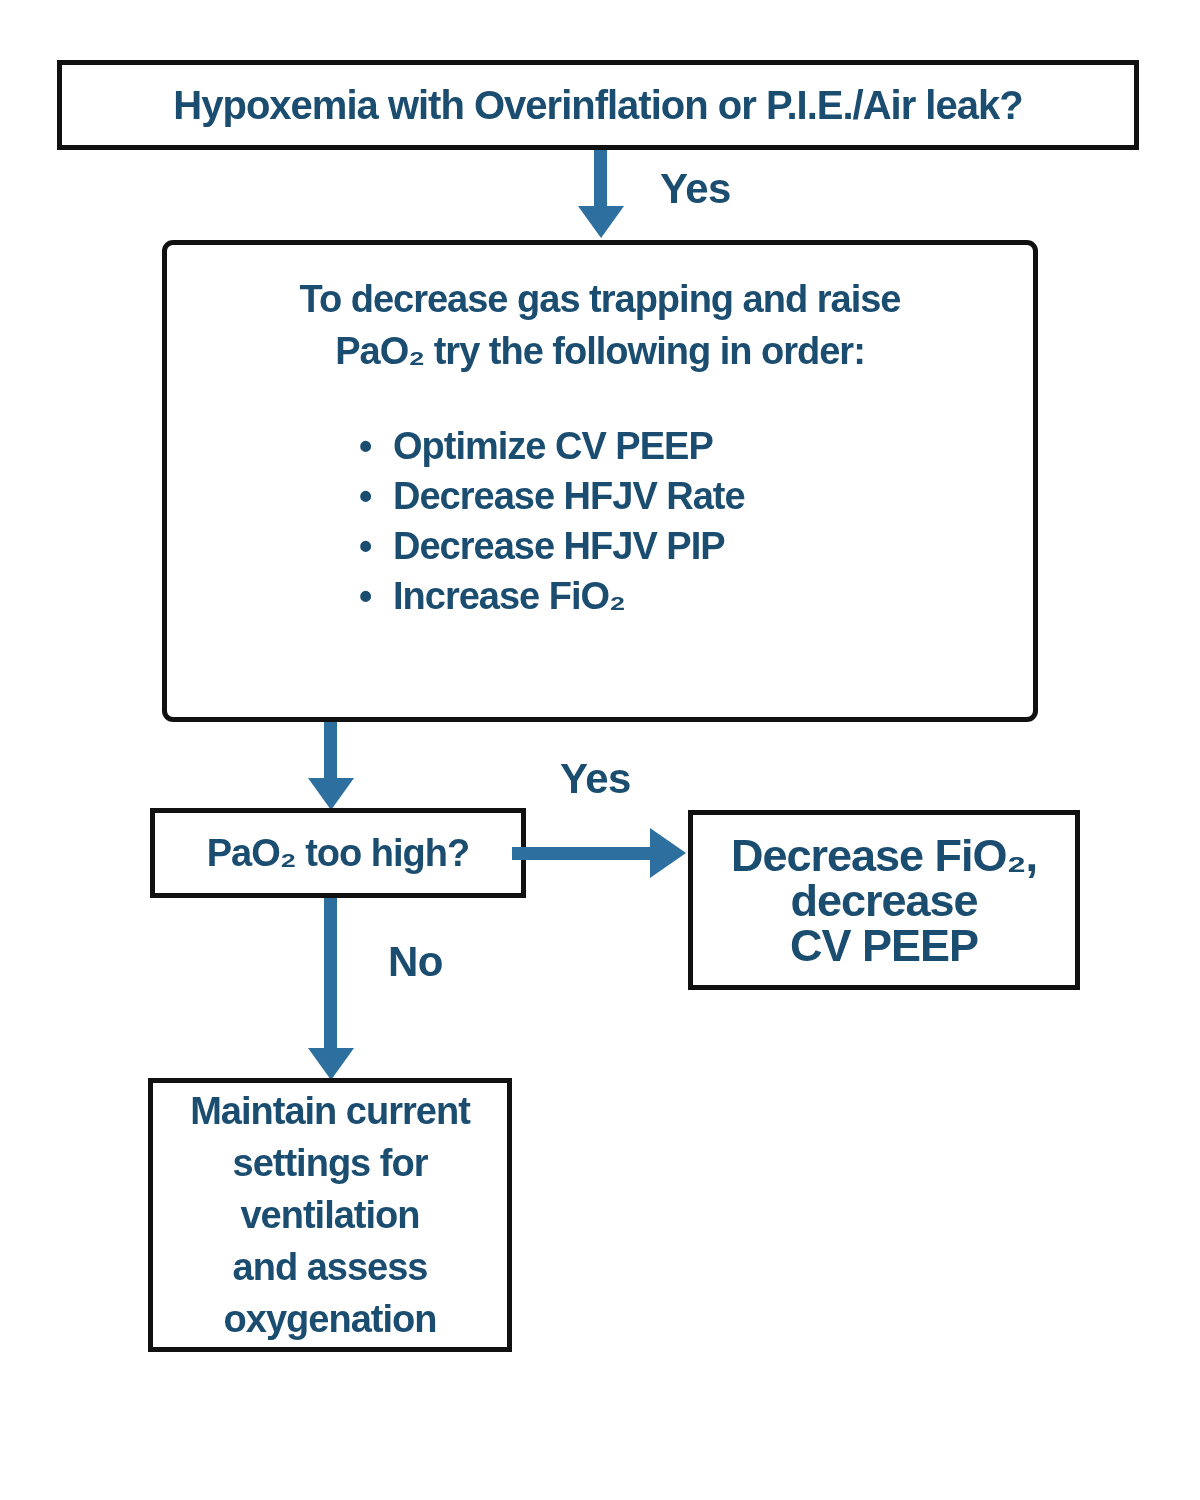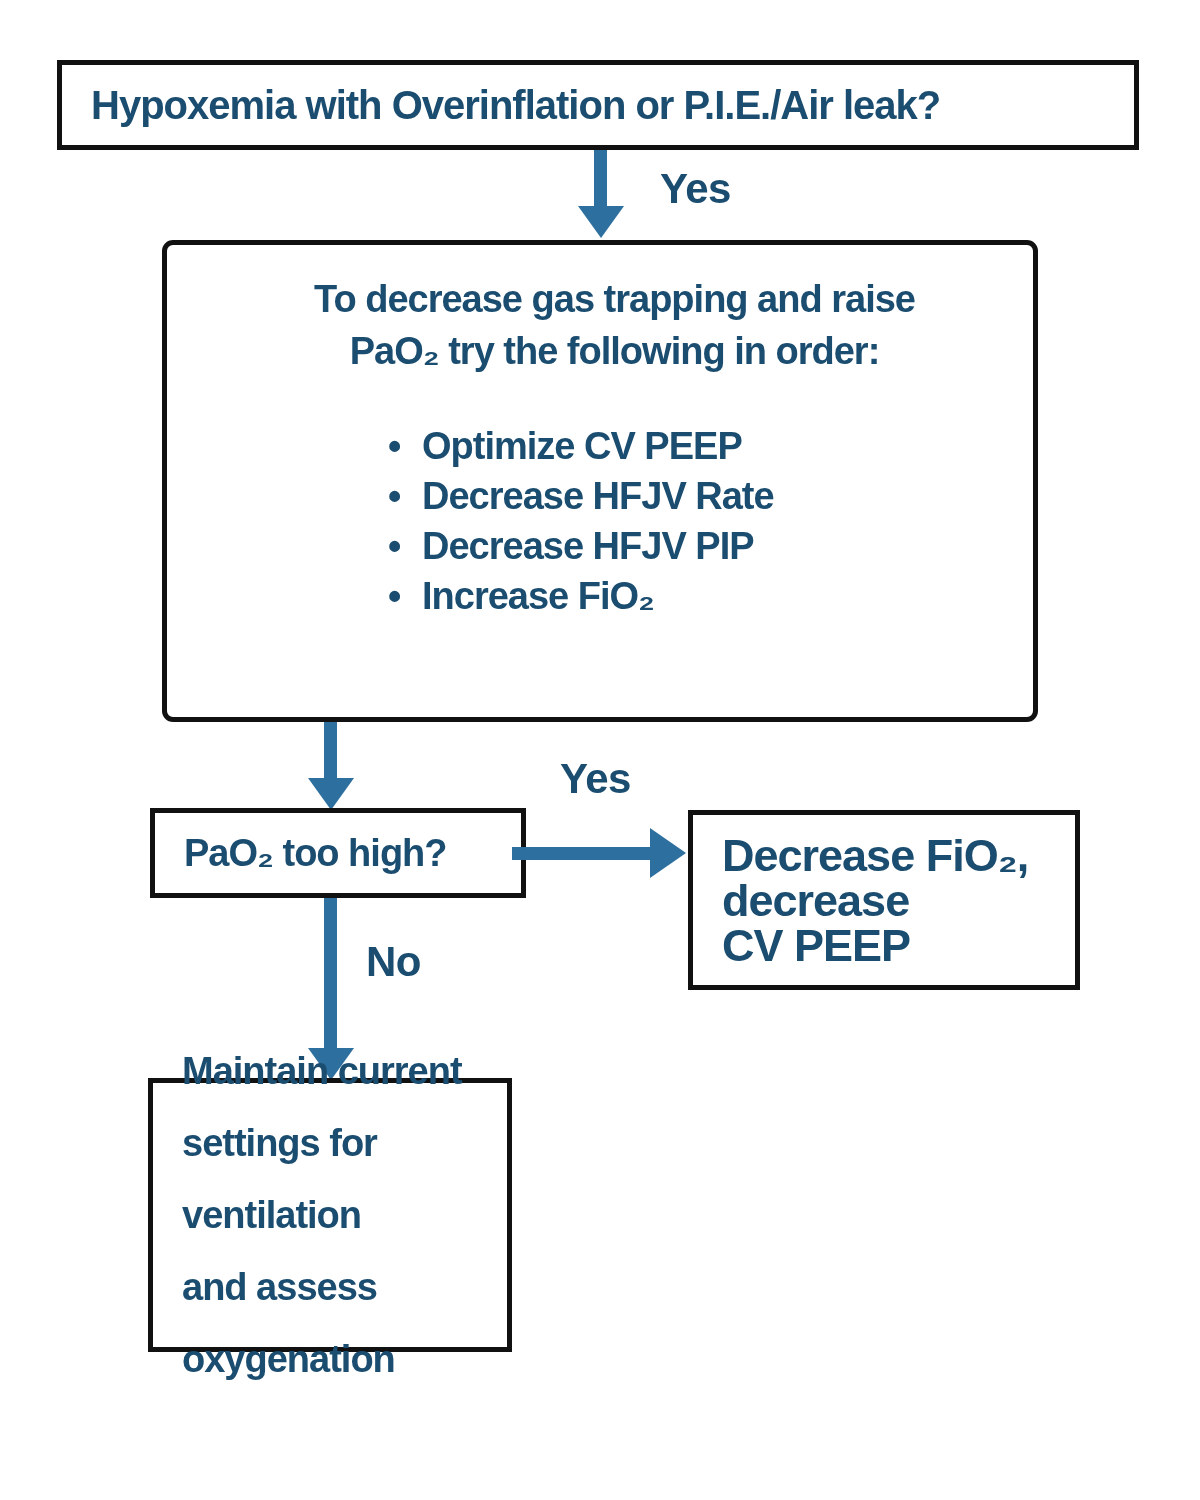--- a/index.html
+++ b/index.html
@@ -20,54 +20,53 @@
     font-weight: bold;
     overflow: hidden;
   }
   .fbox {
     position: absolute;
     box-sizing: border-box;
     border: 5px solid var(--border);
     background: var(--box_bg);
     display: flex;
     flex-direction: column;
-    align-items: flex-start;
+    align-items: center;
     justify-content: center;
     text-align: center;
     letter-spacing: -1px;
-    padding-left: 29px;
   }
   #start-box   { left: 57px;  top: 60px;   width: 1082px; height: 90px;  font-size: 40px; }
   #treatment-box { left: 162px; top: 240px; width: 876px; height: 482px; justify-content: flex-start; border-radius: 11px; }
   .treatment-heading { margin-top: 28px; font-size: 38px; line-height: 52px; text-align: center; width: 100%; }
   .bullets {
     list-style: none;
     margin: 44px 0 0 0;
     padding: 0;
     align-self: flex-start;
     margin-left: 192px;
     text-align: left;
     font-size: 38px;
     line-height: 50px;
   }
   .bullets li { position: relative; padding-left: 34px; }
   .bullets li::before { content: "•"; position: absolute; left: 0; top: 0; }
   #decision-box   { left: 150px; top: 808px;  width: 376px; height: 90px;  font-size: 38px; }
   #yes-outcome-box { left: 688px; top: 810px; width: 392px; height: 180px; font-size: 45px; line-height: 45px; }
-  #no-outcome-box  { left: 148px; top: 1078px; width: 364px; height: 274px; font-size: 38px; line-height: 52px; gap: 20px; }
+  #no-outcome-box  { left: 148px; top: 1078px; width: 364px; height: 274px; font-size: 38px; line-height: 52px; }
   .edge-label {
     position: absolute;
     font-size: 42px;
     letter-spacing: -0.5px;
     color: var(--text);
     text-align: center;
   }
   #label-yes-1 { left: 660px; top: 165px; }
   #label-yes-2 { left: 560px; top: 755px; }
-  #label-no    { left: 366px; top: 938px; }
+  #label-no    { left: 388px; top: 938px; }
   .shaft-v { position: absolute; width: 13px; background: var(--arrow); }
   .shaft-h { position: absolute; height: 13px; background: var(--arrow); }
   .head-down {
     position: absolute; width: 0; height: 0;
     border-left: 23px solid transparent;
     border-right: 23px solid transparent;
     border-top: 32px solid var(--arrow);
   }
   .head-right {
     position: absolute; width: 0; height: 0;

